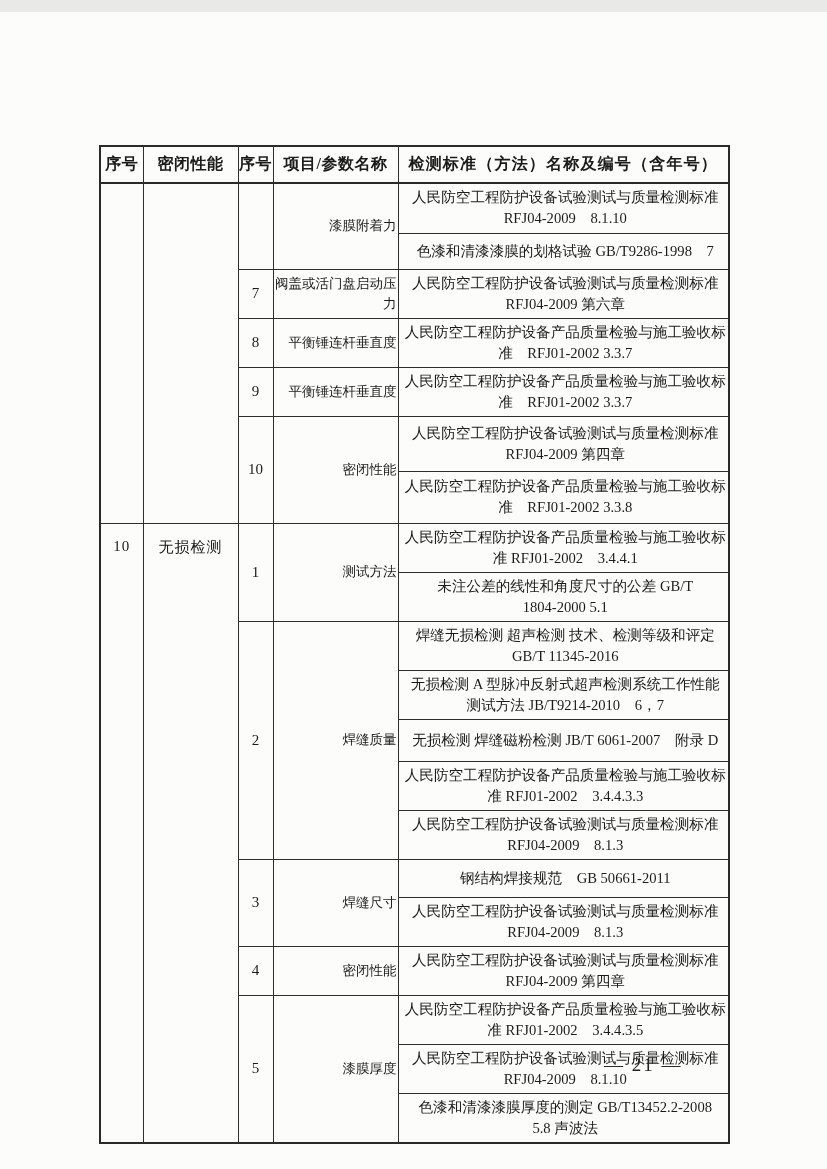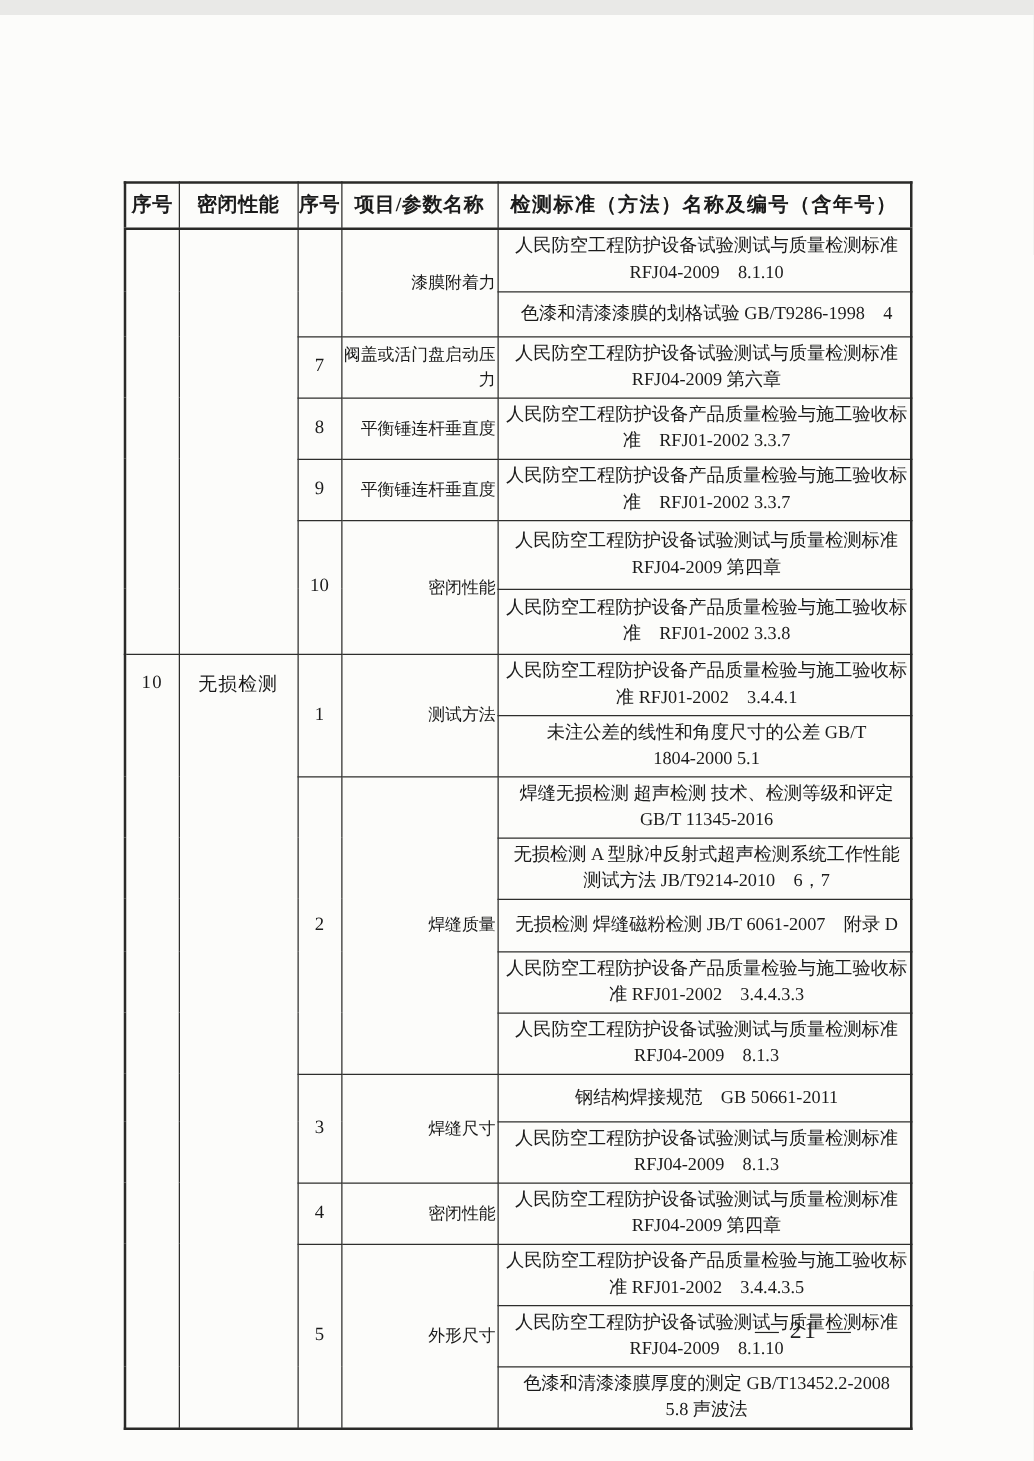--- a/index.html
+++ b/index.html
@@ -106,21 +106,21 @@
 
       <tr style="height:50px">
         <td class="sec" rowspan="7"></td>
         <td class="sec" rowspan="7"></td>
         <td class="num" rowspan="2"></td>
         <td class="item" rowspan="2">漆膜附着力</td>
         <td class="std">人民防空工程防护设备试验测试与质量检测标准
 RFJ04-2009　8.1.10</td>
       </tr>
       <tr style="height:36px">
-        <td class="std">色漆和清漆漆膜的划格试验 GB/T9286-1998　4</td>
+        <td class="std">色漆和清漆漆膜的划格试验 GB/T9286-1998　7</td>
       </tr>
       <tr style="height:45px">
         <td class="num">7</td>
         <td class="item">阀盖或活门盘启动压力</td>
         <td class="std">人民防空工程防护设备试验测试与质量检测标准
 RFJ04-2009 第六章</td>
       </tr>
       <tr style="height:43px">
         <td class="num">8</td>
         <td class="item">平衡锤连杆垂直度</td>
@@ -187,21 +187,21 @@
 RFJ04-2009　8.1.3</td>
       </tr>
       <tr style="height:44px">
         <td class="num">4</td>
         <td class="item">密闭性能</td>
         <td class="std">人民防空工程防护设备试验测试与质量检测标准
 RFJ04-2009 第四章</td>
       </tr>
       <tr style="height:45px">
         <td class="num" rowspan="3">5</td>
-        <td class="item" rowspan="3">外形尺寸</td>
+        <td class="item" rowspan="3">漆膜厚度</td>
         <td class="std">人民防空工程防护设备产品质量检验与施工验收标
 准 RFJ01-2002　3.4.4.3.5</td>
       </tr>
       <tr style="height:41px">
         <td class="std">人民防空工程防护设备试验测试与质量检测标准
 RFJ04-2009　8.1.10</td>
       </tr>
       <tr style="height:44px">
         <td class="std">色漆和清漆漆膜厚度的测定 GB/T13452.2-2008
 5.8 声波法</td>

